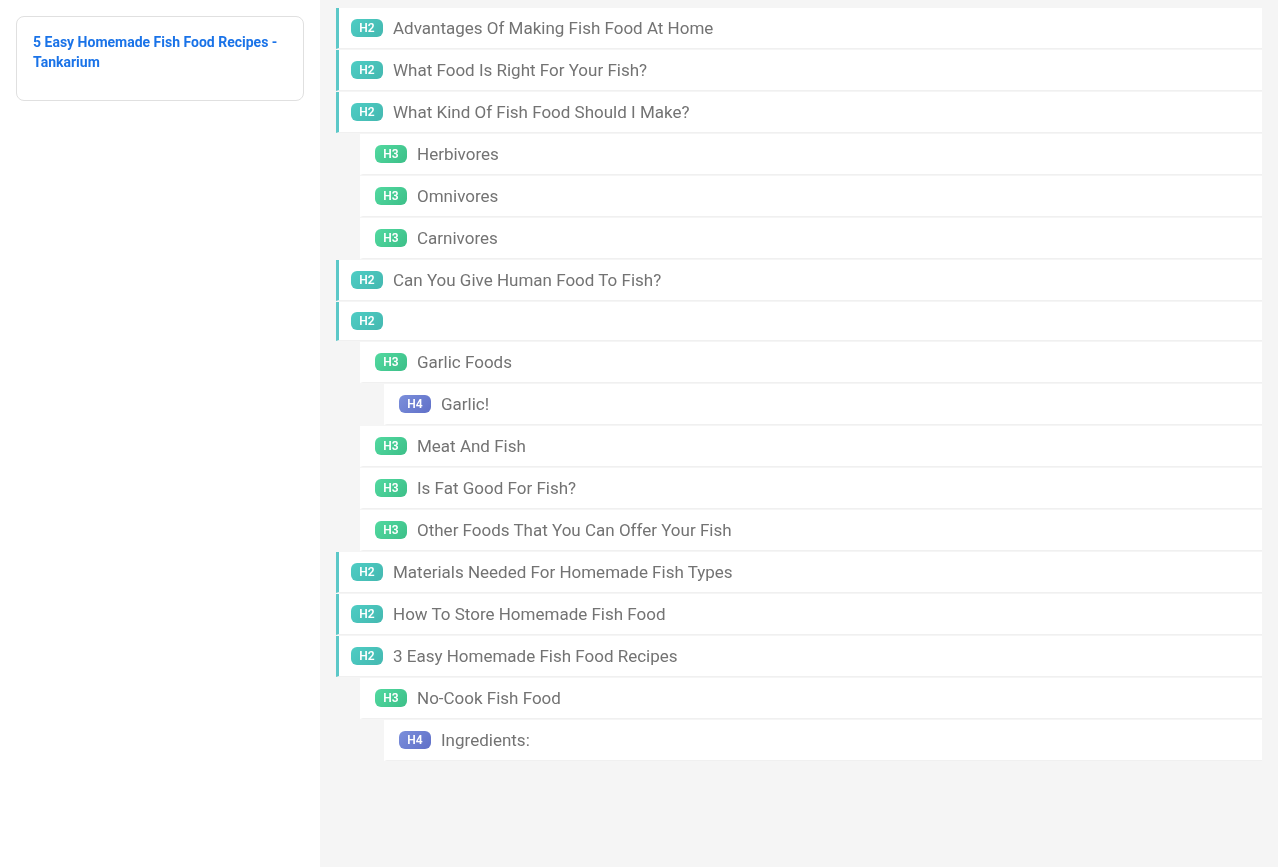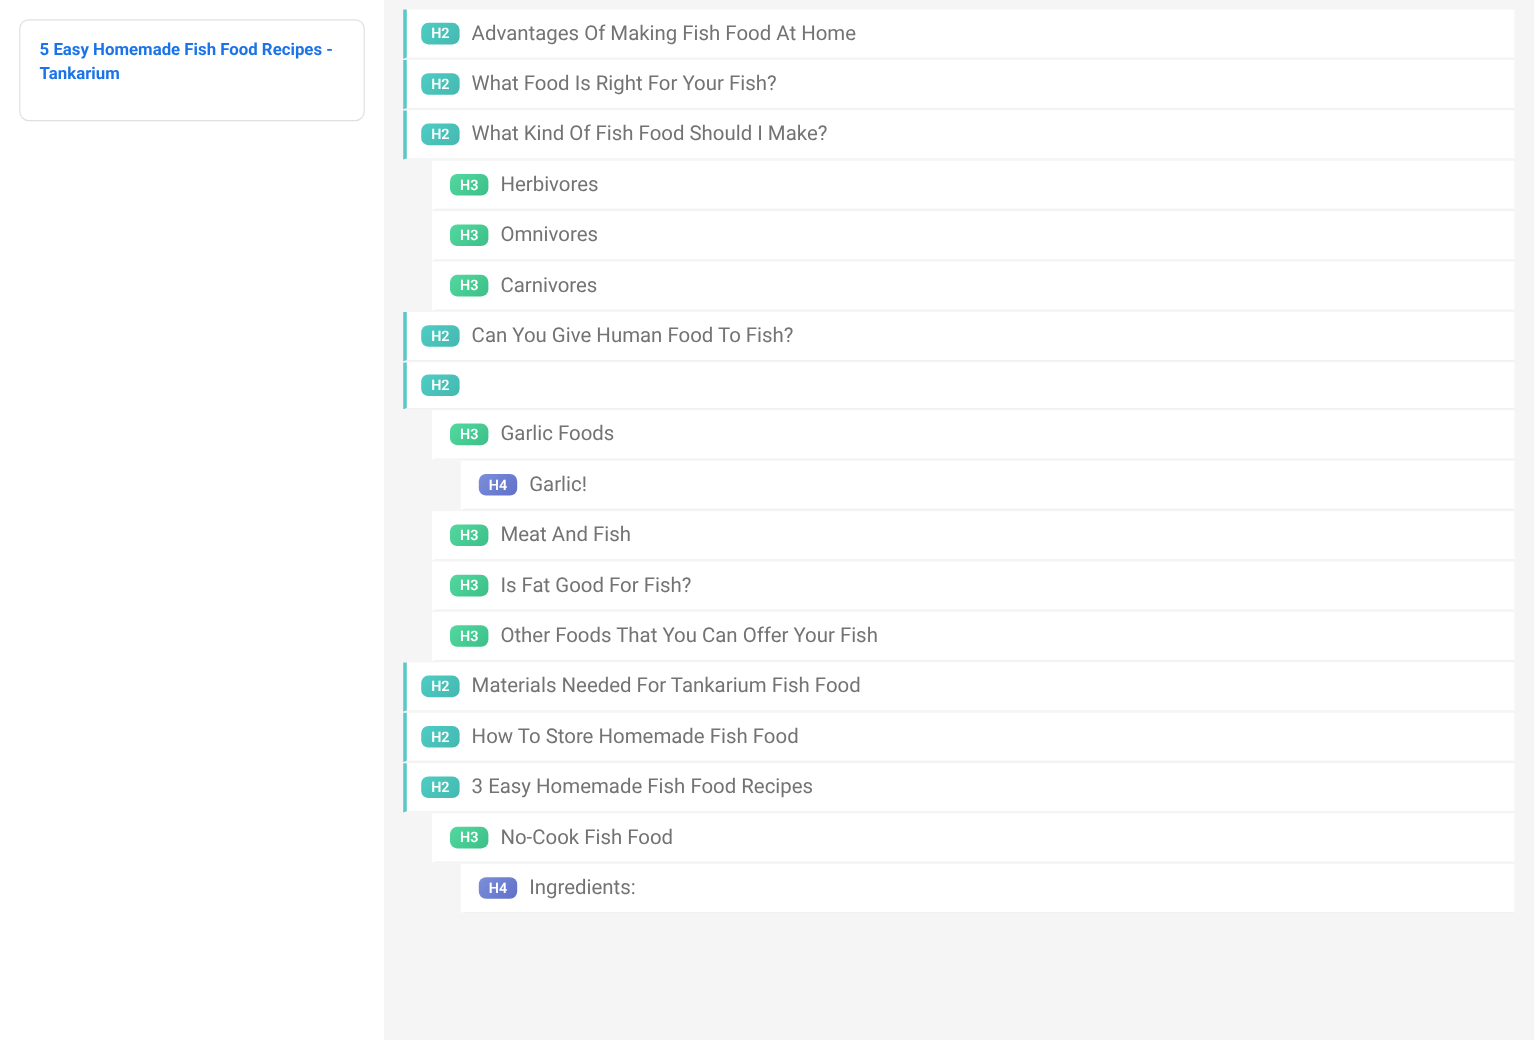--- a/index.html
+++ b/index.html
@@ -166,21 +166,21 @@
     <div class="heading-row h3-row">
       <span class="badge badge-h3">H3</span>
       <span class="heading-text">Is Fat Good For Fish?</span>
     </div>
     <div class="heading-row h3-row">
       <span class="badge badge-h3">H3</span>
       <span class="heading-text">Other Foods That You Can Offer Your Fish</span>
     </div>
     <div class="heading-row h2-row">
       <span class="badge badge-h2">H2</span>
-      <span class="heading-text">Materials Needed For Tankarium Fish Food</span>
+      <span class="heading-text">Materials Needed For Homemade Fish Types</span>
     </div>
     <div class="heading-row h2-row">
       <span class="badge badge-h2">H2</span>
       <span class="heading-text">How To Store Homemade Fish Food</span>
     </div>
     <div class="heading-row h2-row">
       <span class="badge badge-h2">H2</span>
       <span class="heading-text">3 Easy Homemade Fish Food Recipes</span>
     </div>
     <div class="heading-row h3-row">

